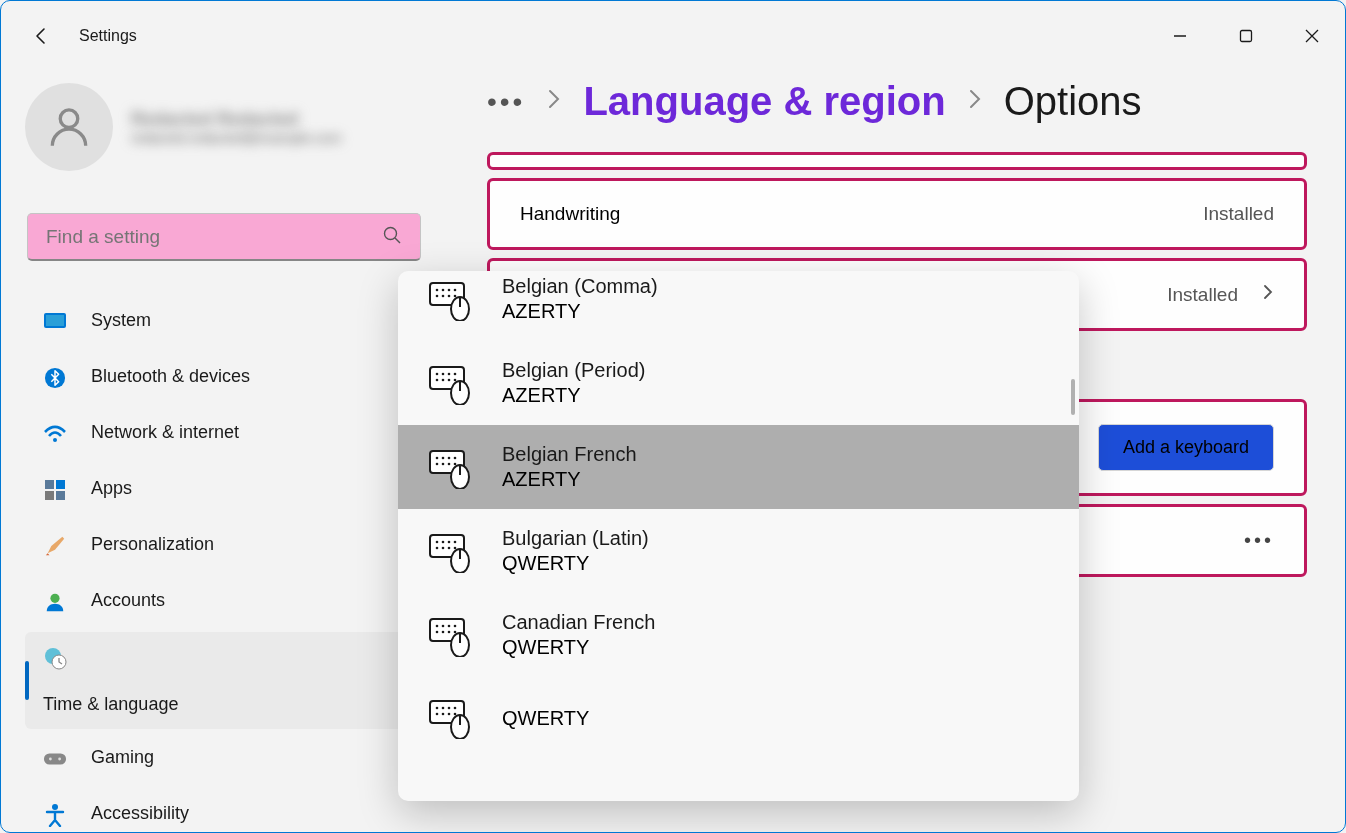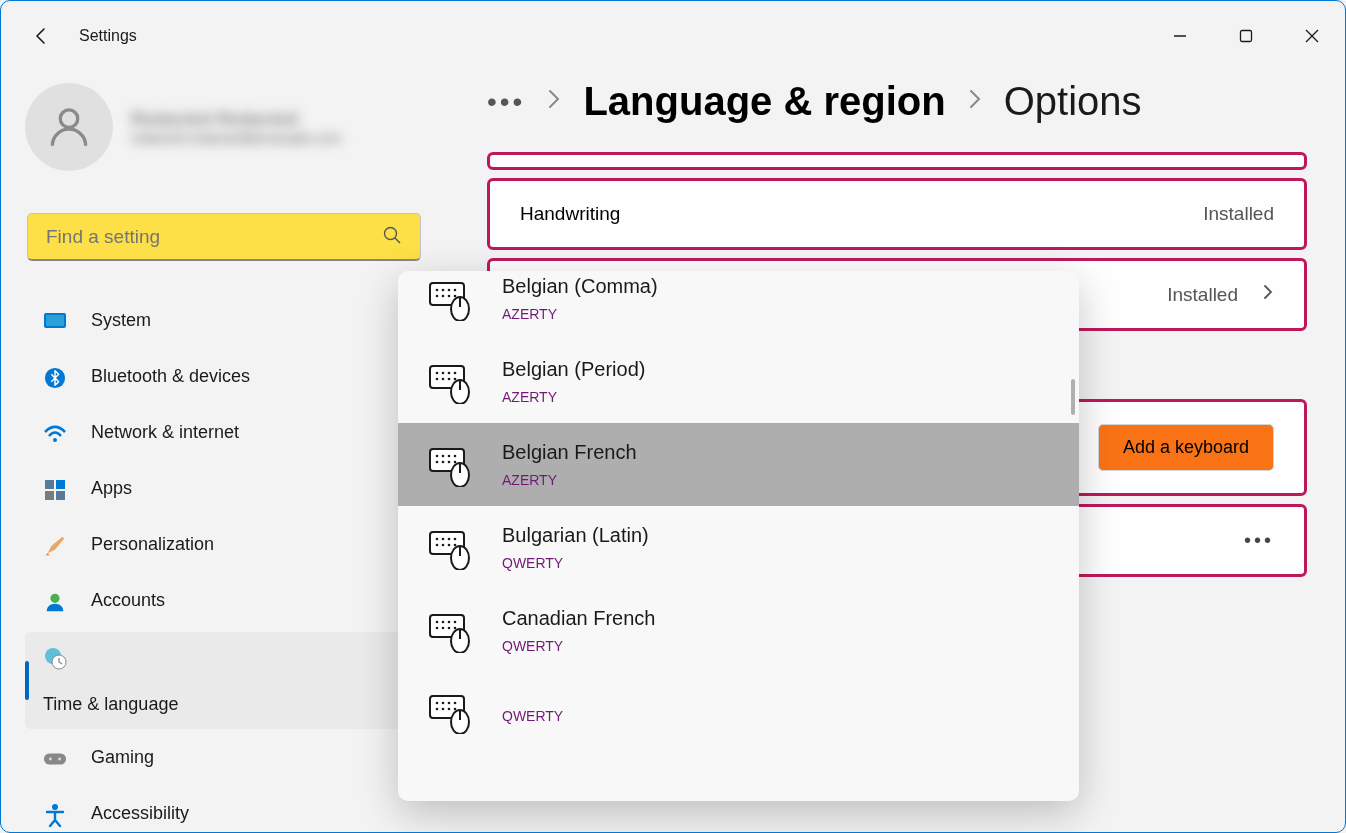--- a/index.html
+++ b/index.html
@@ -10,53 +10,53 @@
   .app-title { margin-left: 20px; font-size: 16px; color: #1a1a1a; }
   .window-controls { margin-left: auto; display: flex; }
   .window-controls div { width: 66px; height: 50px; display: flex; align-items: center; justify-content: center; cursor: pointer; }
   
   .user-section { position: absolute; top: 82px; left: 24px; display: flex; align-items: center; gap: 18px; }
   .avatar { width: 88px; height: 88px; border-radius: 50%; background: #e0e0e0; display: flex; align-items: center; justify-content: center; }
   .blur { filter: blur(6px); color: #888; }
   .user-name { font-size: 18px; font-weight: 600; }
   .user-email { font-size: 14px; color: #666; }
   
-  .search-box { position: absolute; top: 212px; left: 26px; width: 394px; height: 48px; background: #fde047; border: 1px solid #c4c4c4; border-bottom: 2px solid #868686; border-radius: 5px; display: flex; align-items: center; padding: 0 18px; }
+  .search-box { position: absolute; top: 212px; left: 26px; width: 394px; height: 48px; background: #f9a8d4; border: 1px solid #c4c4c4; border-bottom: 2px solid #868686; border-radius: 5px; display: flex; align-items: center; padding: 0 18px; }
   .search-box input { border: none; outline: none; background: transparent; font-size: 19px; color: #666; flex: 1; }
   
   .sidebar { position: absolute; top: 295px; left: 24px; width: 400px; display: flex; flex-direction: column; gap: 4px; }
   .sidebar-item { display: flex; align-items: flex-start; gap: 24px; padding: 14px 18px; border-radius: 6px; cursor: pointer; font-size: 18px; color: #1a1a1a; position: relative; }
   .sidebar-item.active { background: #eaeaea; flex-direction: column; }
   .sidebar-item.active::before { content: ''; position: absolute; left: 0; top: 30%; bottom: 30%; width: 4px; background: #0067c0; border-radius: 2px; }
   .sidebar-icon { width: 24px; height: 24px; display: flex; align-items: center; justify-content: center; font-size: 20px; }
   
   .main { position: absolute; top: 78px; left: 486px; right: 38px; bottom: 0; }
   .breadcrumb { display: flex; align-items: center; gap: 22px; margin-bottom: 28px; }
   .bc-more { font-size: 28px; letter-spacing: 3px; color: #555; cursor: pointer; }
   .bc-chevron { font-size: 22px; color: #888; }
-  .bc-link { font-size: 40px; font-weight: 600; color: #000000; cursor: pointer; }
+  .bc-link { font-size: 40px; font-weight: 600; color: #6d28d9; cursor: pointer; }
   .bc-current { font-size: 40px; font-weight: 400; color: #1a1a1a; }
   
   .card { background: #fefefe; border: 3px solid #be185d; border-radius: 6px; padding: 22px 30px; margin-bottom: 8px; display: flex; align-items: center; justify-content: space-between; font-size: 19px; }
   .card-thin { height: 18px; padding: 0 30px; }
   .card .status { color: #555; }
   .card .chevron { margin-left: 24px; color: #555; font-size: 18px; }
   
-  .add-kb { background: #f97316; border: 1px solid #d6d6d6; border-radius: 5px; padding: 12px 24px; font-size: 18px; cursor: pointer; }
+  .add-kb { background: #1d4ed8; border: 1px solid #d6d6d6; border-radius: 5px; padding: 12px 24px; font-size: 18px; cursor: pointer; }
   
   .more-dots { font-size: 20px; letter-spacing: 3px; cursor: pointer; color: #444; }
   
   .popup { position: absolute; top: 270px; left: 397px; width: 681px; height: 530px; background: #f8f8f8; border-radius: 10px; box-shadow: 0 12px 40px rgba(0,0,0,0.22); overflow: hidden; z-index: 100; }
   .popup-list { overflow-y: auto; height: 100%; padding-top: 0; }
   .kb-item { display: flex; align-items: center; gap: 30px; padding: 18px 24px 18px 30px; cursor: pointer; }
   .kb-item.selected { background: #aeaeae; }
   .kb-item.first { padding-top: 4px; }
   .kb-icon { width: 44px; height: 44px; flex-shrink: 0; }
   .kb-text .kb-name { font-size: 20px; color: #1a1a1a; }
-  .kb-text .kb-layout { font-size: 14px; color: #701a75; margin-top: 8px; }
+  .kb-text .kb-layout { font-size: 20px; color: #000000; margin-top: 2px; }
   .popup-scroll { position: absolute; right: 4px; top: 108px; width: 4px; height: 36px; background: #b0b0b0; border-radius: 2px; }
 </style>
 </head>
 <body>
 
 <div class="titlebar">
   <div class="back-btn">
     <svg width="20" height="20" viewBox="0 0 20 20">
         <path d="M12 3 L5 10 L12 17" stroke="#1a1a1a" stroke-width="1.6" fill="none" stroke-linecap="round" stroke-linejoin="round"></path>
       </svg>

